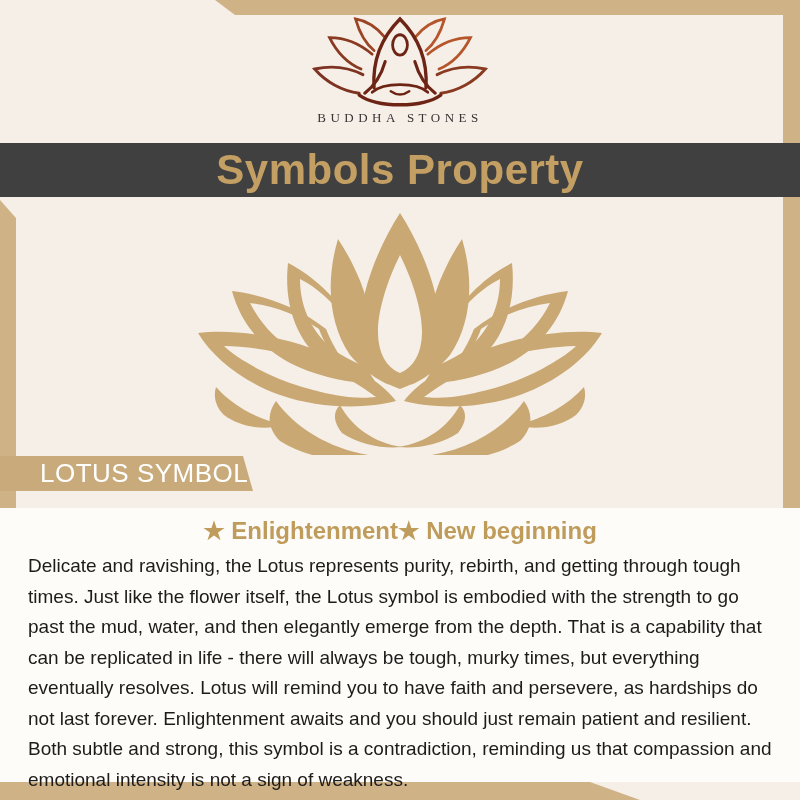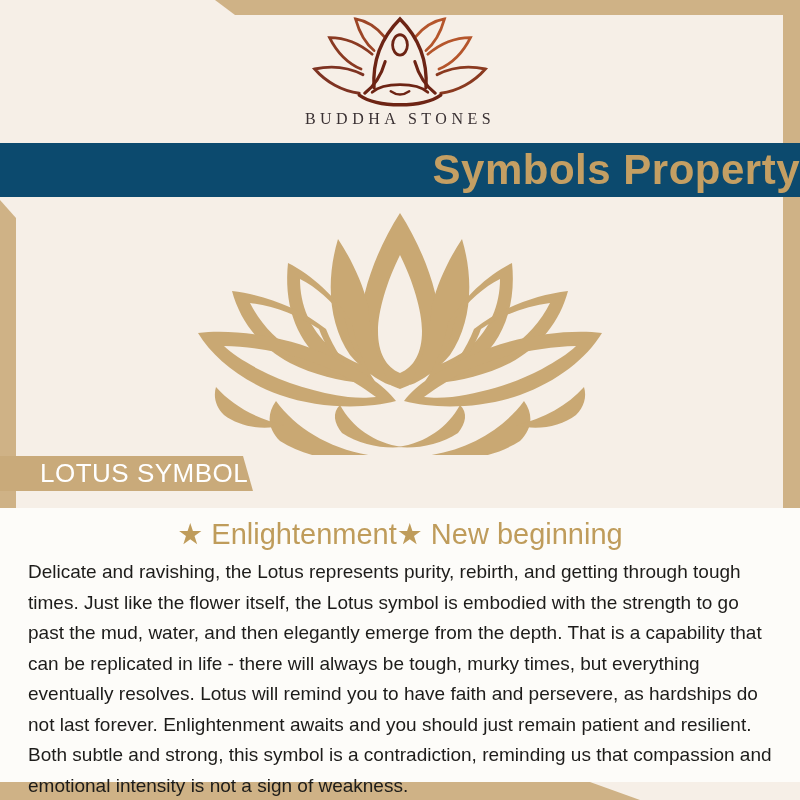--- a/index.html
+++ b/index.html
@@ -15,28 +15,28 @@
     clip-path:polygon(0 0,17px 0,17px 597px,0 533px);}
   .band-left{left:0;top:200px;width:16px;height:570px;
     clip-path:polygon(0 0,16px 18px,16px 570px,0 570px);}
   .band-bottom{left:0;top:782px;width:640px;height:18px;
     clip-path:polygon(0 0,590px 0,640px 18px,0 18px);}
 
   
   .logo-wrap{position:absolute;top:6px;left:0;width:800px;text-align:center;}
   .logo-wrap svg{display:block;margin:0 auto;}
   .brand-name{
-    margin-top:2px;font-family:"Liberation Serif", serif;font-size:16px;
+    margin-top:2px;font-family:"Liberation Serif", serif;font-size:13px;
     font-weight:500;color:#3a3133;letter-spacing:4.5px;text-align:center;
   }
 
   
   .title-band{
-    position:absolute;top:143px;left:0;width:800px;height:54px;background:#0c4a6e;
-    display:flex;align-items:center;justify-content:flex-end;
+    position:absolute;top:143px;left:0;width:800px;height:54px;background:#404040;
+    display:flex;align-items:center;justify-content:center;
   }
   .title-band h1{
     margin:0;font-size:42px;font-weight:bold;color:#c49f63;letter-spacing:0.5px;
   }
 
   
   .lotus-wrap{position:absolute;top:205px;left:180px;width:440px;height:250px;}
 
   
   .section-banner{
@@ -46,21 +46,21 @@
   }
   .section-banner span{
     padding-left:40px;color:#ffffff;font-size:26px;letter-spacing:0.5px;font-weight:400;
   }
 
   
   .content-panel{
     position:absolute;top:508px;left:0;width:800px;height:274px;background:#fdfcf9;
   }
   .content-heading{
-    margin:9px 0 0 0;text-align:center;font-size:29px;font-weight:normal;
+    margin:9px 0 0 0;text-align:center;font-size:24px;font-weight:bold;
     color:#bf9c5b;letter-spacing:0px;
   }
   .content-paragraph{
     margin:6px 24px 0 28px;font-size:19px;line-height:30.5px;color:#1d1c1a;
     font-weight:500;text-align:left;
   }
 </style>
 </head>
 <body>
 

